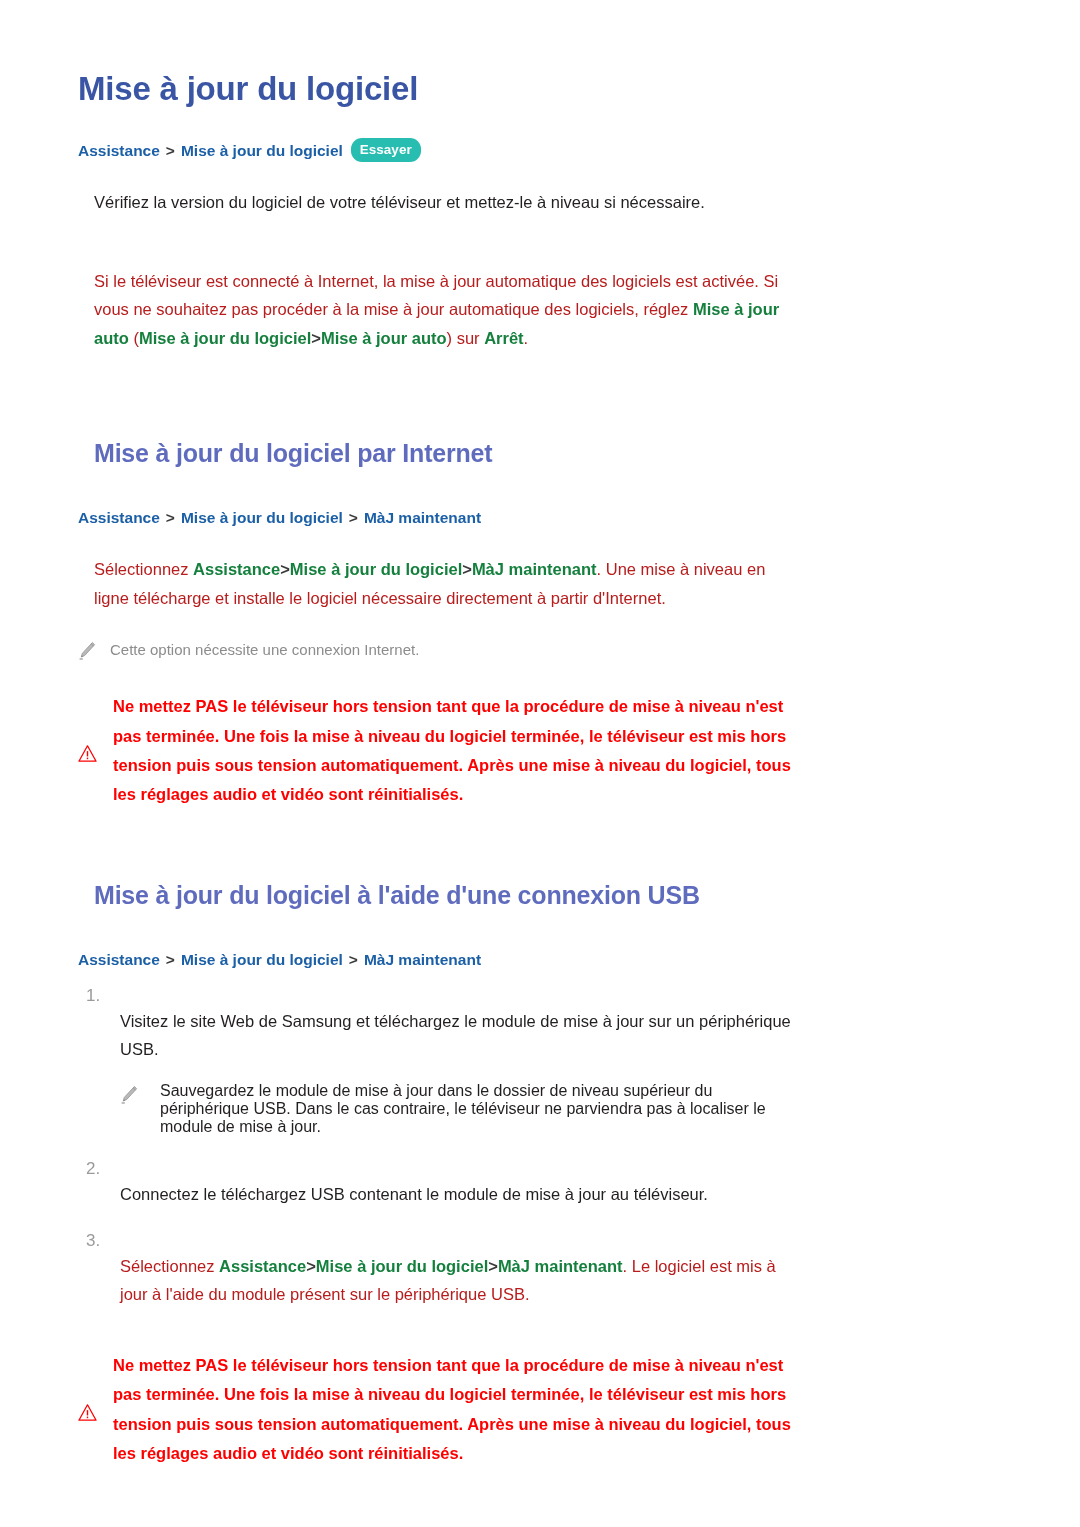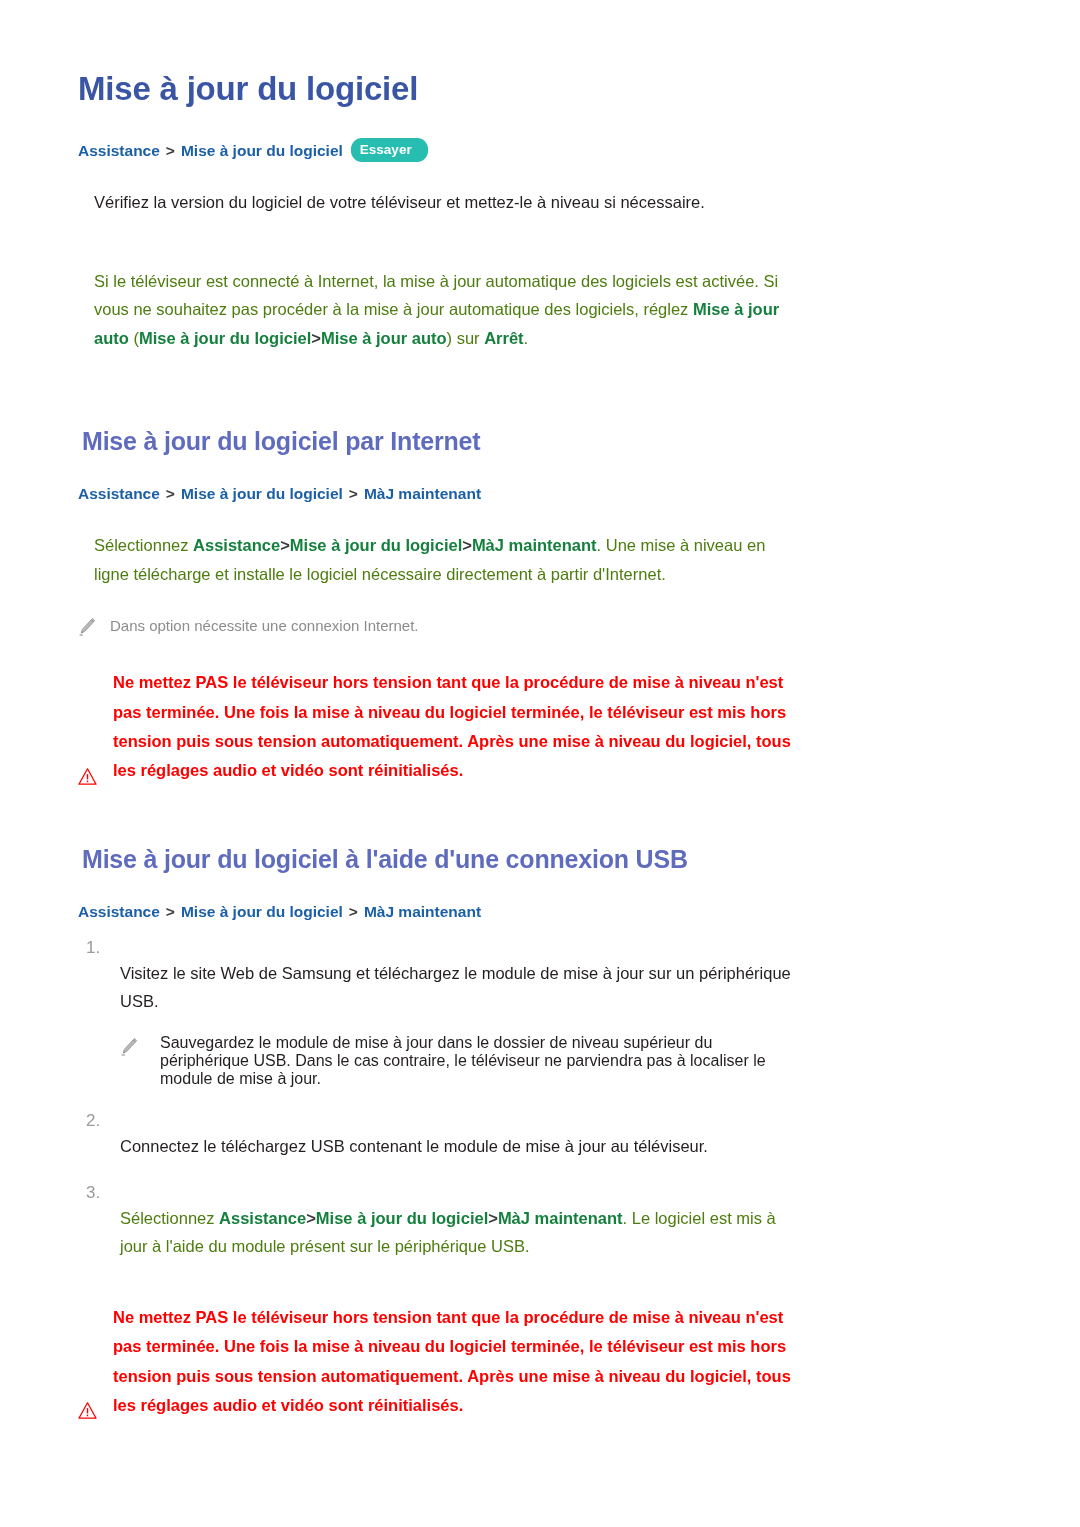--- a/index.html
+++ b/index.html
@@ -31,21 +31,21 @@
     letter-spacing: -0.2px;
     line-height: 1.15;
     margin: 12px 0 0 0;
   }
   .h2 {
     font-size: 25px;
     font-weight: bold;
     color: #5f6cbe;
     letter-spacing: -0.2px;
     line-height: 1.2;
-    margin: 4px;
+    margin: 16px;
   }
 
   
   .breadcrumb {
     font-size: 15.5px;
     font-weight: bold;
     color: #1b5fa6;
     line-height: 1.5;
     display: flex;
     align-items: center;
@@ -59,42 +59,42 @@
     padding: 0 6px;
   }
   .try-badge {
     display: inline-block;
     margin-left: 8px;
     background: #27bdb0;
     color: #ffffff;
     font-size: 13.5px;
     font-weight: bold;
     line-height: 1;
-    padding: 5px 16px 6px 9px;
+    padding: 5px 9px 6px 9px;
     border-radius: 11px;
     vertical-align: middle;
     white-space: nowrap;
   }
 
   
   .para {
     font-size: 16.5px;
     line-height: 1.72;
     color: #231f20;
     margin: 16px;
   }
   .lnk {
     color: #15803d;
     font-weight: bold;
   }
   .sep-in {
     color: #3b3b3b;
     font-weight: bold;
   }
-  .plain { color: #4d7c0f; font-weight: normal; }
+  .plain { color: #b91c1c; font-weight: normal; }
 
   
   .note {
     display: flex;
     align-items: flex-start;
     gap: 14px;
   }
   .note .note-text {
     font-size: 15px;
     line-height: 1.62;
@@ -103,21 +103,21 @@
   .pencil-icon {
     flex: 0 0 auto;
     width: 18px;
     height: 20px;
     margin-top: 3px;
   }
 
   
   .warning {
     display: flex;
-    align-items: flex-end;
+    align-items: center;
     gap: 16px;
   }
   .warn-icon {
     flex: 0 0 auto;
     width: 19px;
     height: 19px;
     margin-top: 6px;
   }
   .warn-text {
     font-size: 16.5px;
@@ -215,21 +215,21 @@
 
   <div class="note">
     <span class="pencil-icon">
       <svg viewBox="0 0 18 20" width="18" height="20" aria-hidden="true">
         <path d="M14.4 1.5 L16.6 3.7 L6.6 14.6 L3.3 15.9 L4.3 12.4 Z" fill="#b9b9b9" stroke="#9a9a9a" stroke-width="0.9" stroke-linejoin="round"></path>
         <path d="M13.2 2.8 L15.3 4.9" stroke="#8f8f8f" stroke-width="0.9"></path>
         <path d="M3.3 15.9 L4.9 15.3 L4.1 14.5 Z" fill="#6e6e6e"></path>
         <rect x="1.6" y="16.9" width="3.2" height="2.0" fill="#bdbdbd"></rect>
       </svg>
     </span>
-    <span class="note-text">Dans option nécessite une connexion Internet.</span>
+    <span class="note-text">Cette option nécessite une connexion Internet.</span>
   </div>
 
   <div class="gap-30"></div>
 
   <div class="warning">
     <span class="warn-icon">
       <svg viewBox="0 0 20 19" width="19" height="19" aria-hidden="true">
         <path d="M10 1.4 L19 17.6 L1 17.6 Z" fill="none" stroke="#fe0000" stroke-width="1.35" stroke-linejoin="round"></path>
         <rect x="9.25" y="7.0" width="1.5" height="5.6" fill="#fe0000"></rect>
         <rect x="9.25" y="13.8" width="1.5" height="1.7" fill="#fe0000"></rect>

